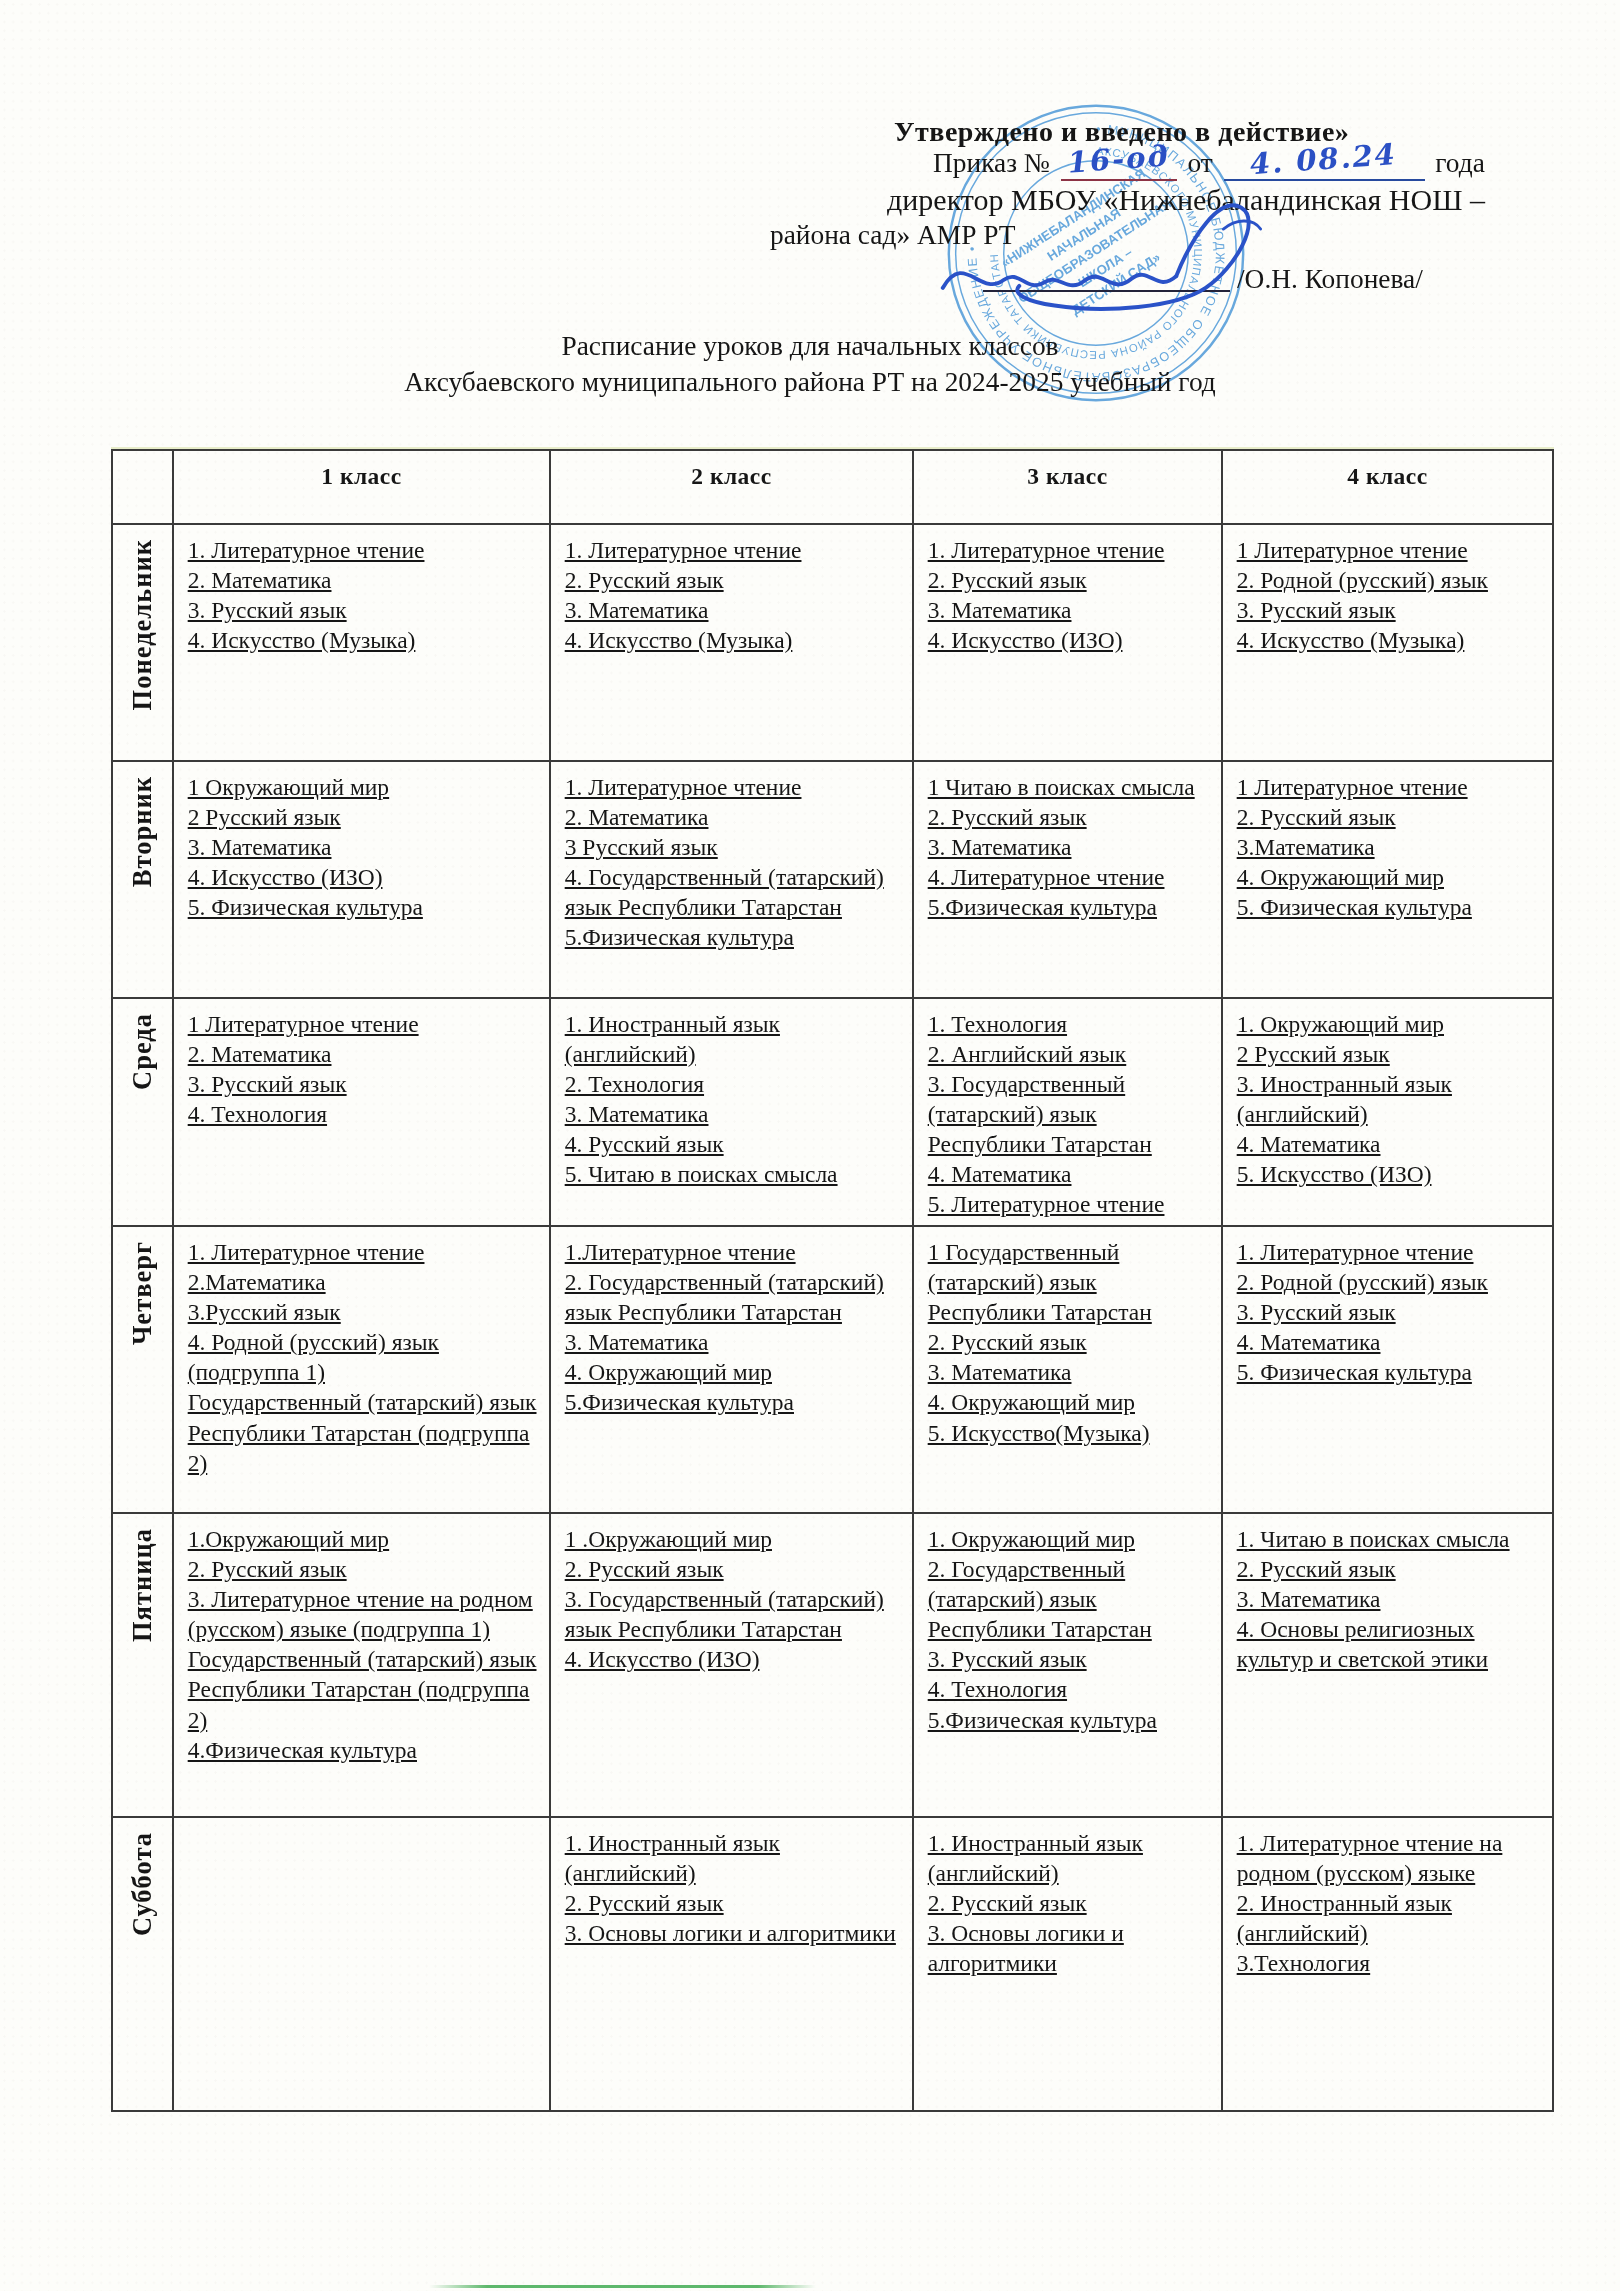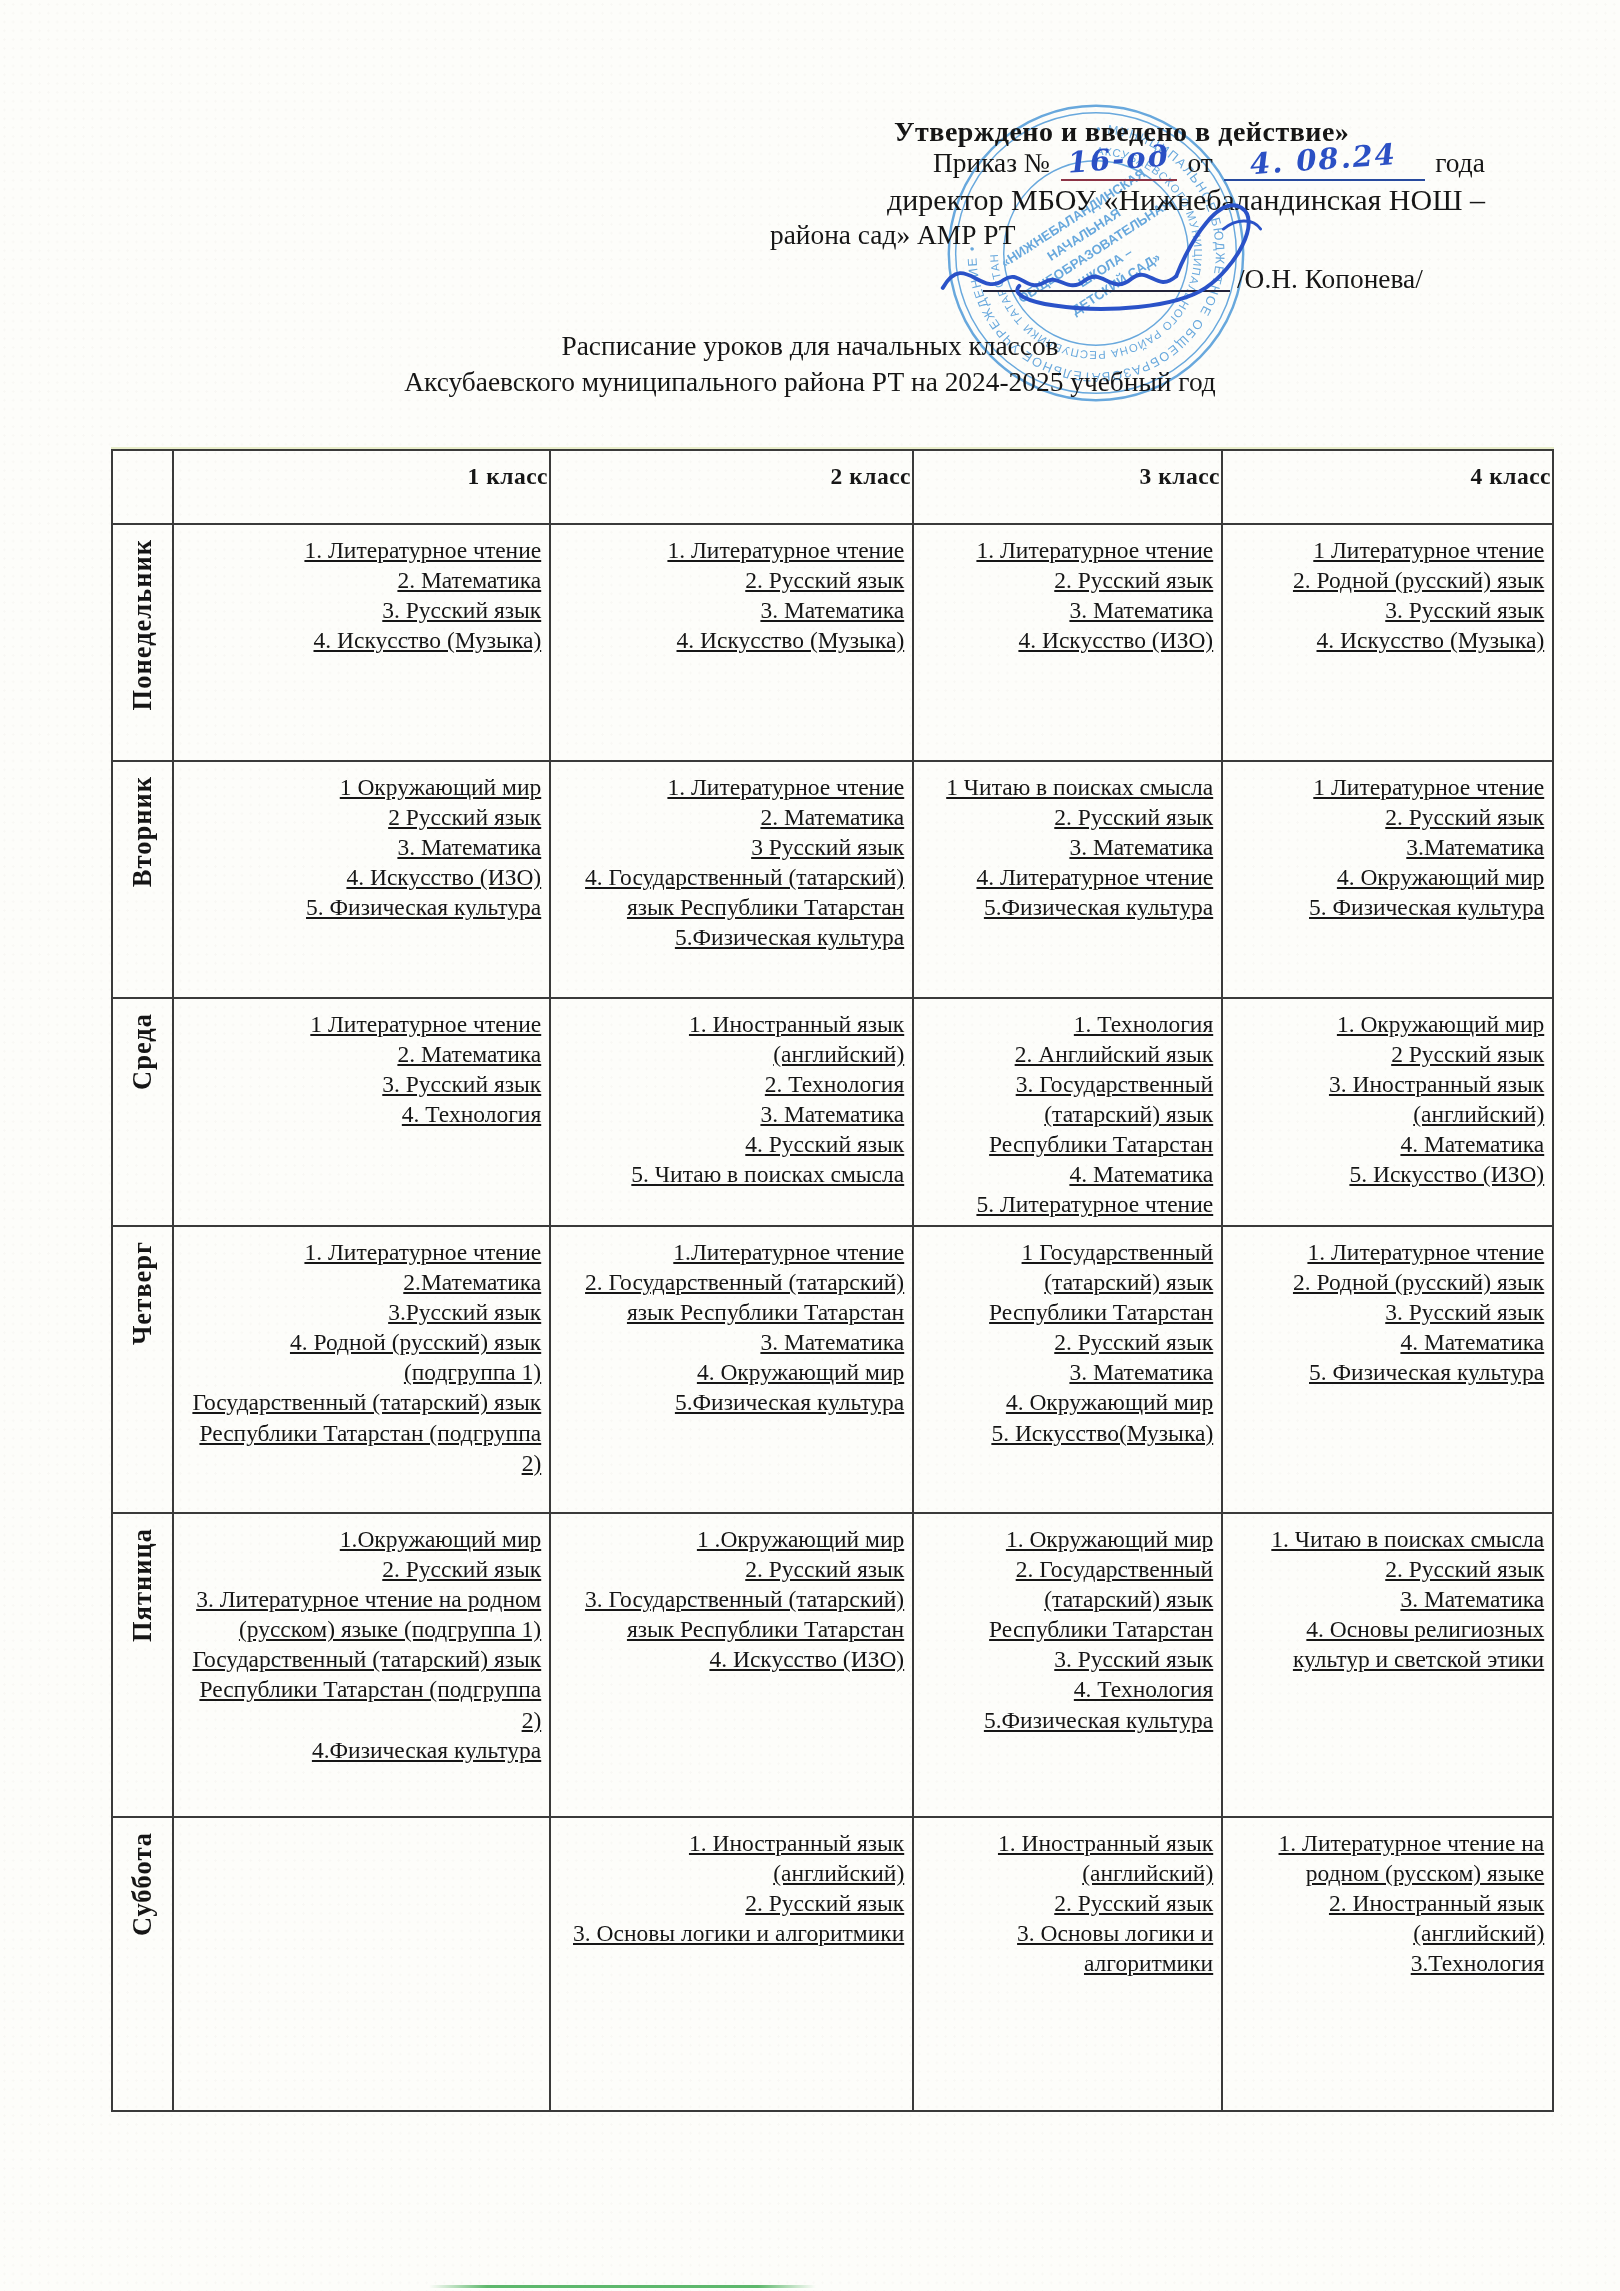--- a/index.html
+++ b/index.html
@@ -59,21 +59,20 @@
   table.sched{
     position:absolute;left:111px;top:449px;z-index:3;
     width:1441px;table-layout:fixed;
     border-collapse:collapse;
     box-shadow:0 -2px 0 rgba(170,190,60,0.25);
   }
   table.sched td,table.sched th{
     border:2px solid #3a3a3a;
     vertical-align:top;
     font-size:23.5px;
-    text-align:right;
   }
   th.cls{
     font-weight:bold;font-size:26.5px;
     padding-top:11.8px;vertical-align:top;text-align:center;
     letter-spacing:0.5px;
   }
   tr.hdr{height:74px;}
   tr.r-mon{height:237px;}
   tr.r-tue{height:237px;}
   tr.r-wed{height:219px;}

